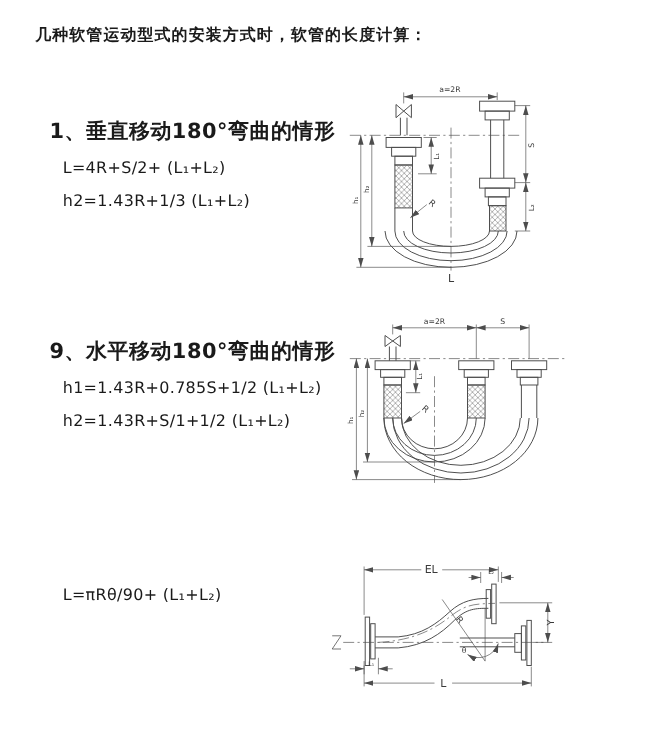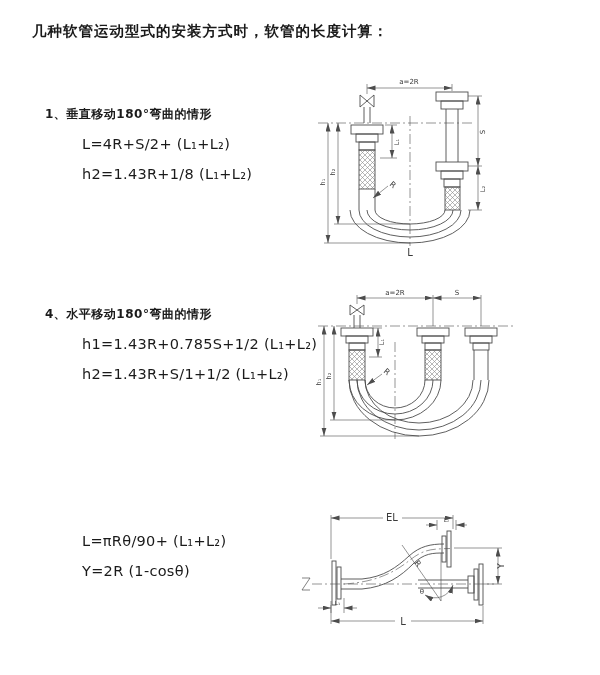--- a/index.html
+++ b/index.html
@@ -4,53 +4,52 @@
 <style>
   html,body{margin:0;padding:0;background:#fff;}
   .page{
     position:relative;width:600px;height:675px;background:#ffffff;overflow:hidden;
     font-family:"DejaVu Sans","Liberation Sans",sans-serif;color:#1a1a1a;text-decoration:underline;
   }
   .title{
     position:absolute;left:32px;top:22px;font-size:14.5px;font-weight:600;letter-spacing:1px;white-space:nowrap;
   }
   .sec{position:absolute;left:45px;}
-  .heading{font-size:12px;font-weight:600;letter-spacing:.5px;white-space:nowrap;}
-  .formulas{margin-top:6px;margin-left:37px;}
+  .heading{font-size:19px;font-weight:600;letter-spacing:.5px;white-space:nowrap;}
+  .formulas{margin-top:6px;margin-left:12px;}
   .formula{height:30px;display:flex;align-items:center;font-size:14.5px;font-weight:500;letter-spacing:.3px;white-space:nowrap;}
   svg.diag{position:absolute;}
   svg.diag text{font-family:"DejaVu Sans","Liberation Sans",sans-serif;fill:#3a3a3a;}
 </style>
 </head>
 <body>
 
 <div class="page">
 
   <div class="title">几种软管运动型式的安装方式时，软管的长度计算：</div>
 
   <div class="sec" style="top:106px">
     <div class="heading">1、垂直移动180°弯曲的情形</div>
     <div class="formulas">
       <div class="formula">L=4R+S/2+ (L₁+L₂)</div>
-      <div class="formula">h2=1.43R+1/8 (L₁+L₂)</div>
+      <div class="formula">h2=1.43R+1/3 (L₁+L₂)</div>
     </div>
   </div>
 
   <div class="sec" style="top:306px">
-    <div class="heading">4、水平移动180°弯曲的情形</div>
+    <div class="heading">9、水平移动180°弯曲的情形</div>
     <div class="formulas">
       <div class="formula">h1=1.43R+0.785S+1/2 (L₁+L₂)</div>
       <div class="formula">h2=1.43R+S/1+1/2 (L₁+L₂)</div>
     </div>
   </div>
 
   <div class="sec" style="top:520px">
     <div class="formulas">
       <div class="formula">L=πRθ/90+ (L₁+L₂)</div>
-      <div class="formula">Y=2R (1-cosθ)</div>
     </div>
   </div>
 
   <svg class="diag" style="left:310px;top:70px" width="290" height="190" viewBox="0 0 290 190">
     <defs>
       <marker id="ar1" orient="auto-start-reverse" markerUnits="userSpaceOnUse" markerWidth="10" markerHeight="7" refX="8.5" refY="2.5">
         <path d="M0,0 L8.5,2.5 L0,5 Z" fill="#4d4d4d"></path>
       </marker>
       <pattern id="h1p" width="5" height="5" patternUnits="userSpaceOnUse">
         <path d="M0,0 L5,5 M5,0 L0,5" stroke="#8a8a8a" stroke-width="0.6"></path>

